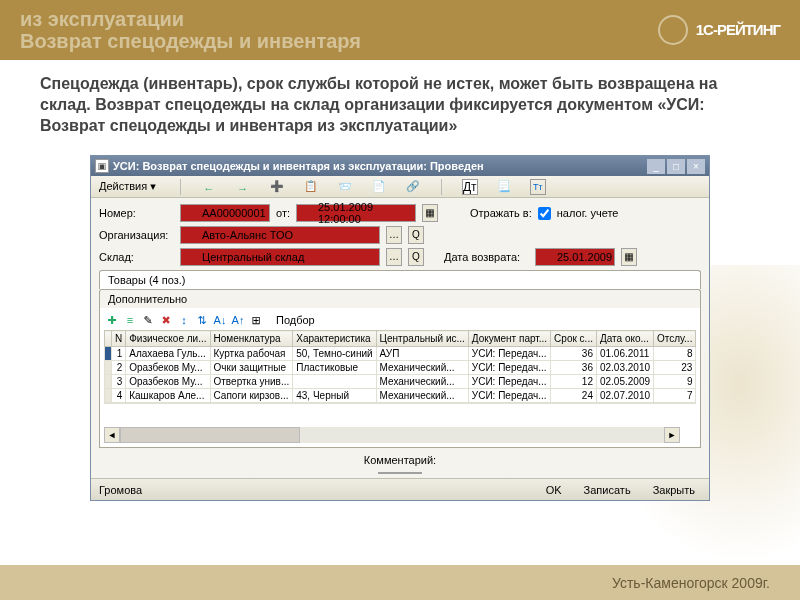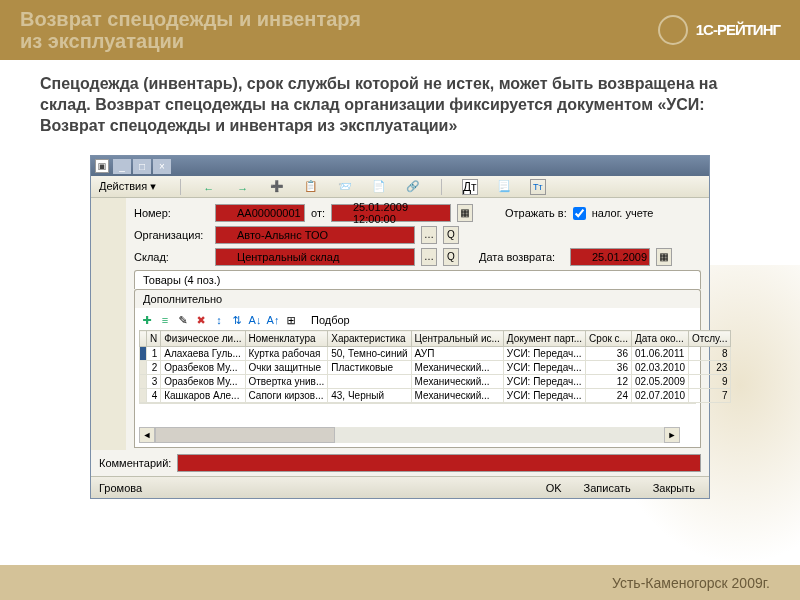--- a/index.html
+++ b/index.html
@@ -69,21 +69,21 @@
     display: flex;
     align-items: center;
     gap: 2px;
   }
   .tb-icon {
     width: 16px; height: 16px; display: inline-flex; align-items: center; justify-content: center;
     font-size: 11px; cursor: pointer;
   }
   .tb-sep { width: 1px; height: 16px; background: #bbb; margin: 0 2px; }
   
-  .form-area { padding: 6px 8px 2px; background: #f4f3ee; margin-left: 35px; }
+  .form-area { padding: 6px 8px 2px; background: #f4f3ee; }
   .form-row { display: flex; align-items: center; margin-bottom: 4px; gap: 6px; }
   .form-label { font-size: 11px; width: 75px; }
   .form-input {
     height: 18px; border: 1px solid #a0a0a0; background: #b91c1c; padding: 0 21px;
     font-size: 11px; display: flex; align-items: center;
   }
   .form-btn {
     width: 16px; height: 18px; border: 1px solid #a0a0a0; background: #ece9d8;
     font-size: 10px; text-align: center; line-height: 16px; cursor: pointer;
   }
@@ -120,21 +120,21 @@
   .data-table td.num { text-align: right; }
   .row-marker { width: 14px; background: #e9e7da; }
   .row-marker.sel { background: #2f5a8f; }
   
   .scroll-area { height: 40px; background: #fff; border-top: 1px solid #e0e0d5; position: relative; }
   .scrollbar-h { position: absolute; bottom: 0; left: 0; right: 16px; height: 16px; background: #e8e8e0; display: flex; }
   .scrollbar-h .arrow { width: 16px; height: 16px; background: #ece9d8; border: 1px solid #bbb; text-align: center; font-size: 9px; line-height: 14px; cursor: pointer; }
   .scrollbar-h .thumb { flex: 0 0 180px; background: #d4d0c8; border: 1px solid #bbb; }
   .scrollbar-h .track { flex: 1; }
   
-  .comment-row { display: flex; align-items: center; padding: 4px 8px; gap: 6px; background: #f4f3ee; }
+  .comment-row { display: flex; align-items: center; padding: 4px 8px; gap: 6px; background: #f4f3ee; flex-direction: column; }
   .statusbar {
     height: 22px; background: linear-gradient(#f0eee4, #dcdacb);
     border-top: 1px solid #c0c0b0;
     display: flex; align-items: center; padding: 0 8px; gap: 10px;
     font-size: 11px;
   }
   .statusbar .left { flex: 1; }
   .statusbar .btn { cursor: pointer; padding: 2px 6px; }
   .statusbar .btn.bold { font-weight: normal; }
   
@@ -150,36 +150,37 @@
     width: 200px; height: 300px;
     background: radial-gradient(ellipse at 70% 40%, rgba(234,225,200,0.9), rgba(255,255,255,0) 70%);
     z-index: -1;
   }
 </style>
 </head>
 <body>
 
 <div class="top-banner">
   <div class="title">
+    <div>из эксплуатации</div>
     <div>Возврат спецодежды и инвентаря</div>
-    <div>из эксплуатации</div>
   </div>
   <div class="logo-area">
     <div class="logo-circle"></div>
     <div class="logo-text">1С-РЕЙТИНГ</div>
   </div>
 </div>
 
 <div class="description">Спецодежда (инвентарь), срок службы которой не истек, может быть возвращена на склад. Возврат спецодежды на склад организации фиксируется документом «УСИ: Возврат спецодежды и инвентаря из эксплуатации»</div>
 
 <div class="bg-silhouette"></div>
 
 <div class="window">
   <div class="titlebar">
     <div class="icon">▣</div>
+    <div class="title-text">УСИ: Возврат спецодежды и инвентаря из эксплуатации: Проведен</div>
     <div class="win-buttons">
       <div class="win-btn">_</div>
       <div class="win-btn">□</div>
       <div class="win-btn">×</div>
     </div>
   </div>
 
   <div class="menubar">
     <div class="menu-item">Действия ▾</div>
     <div class="tb-sep"></div>

